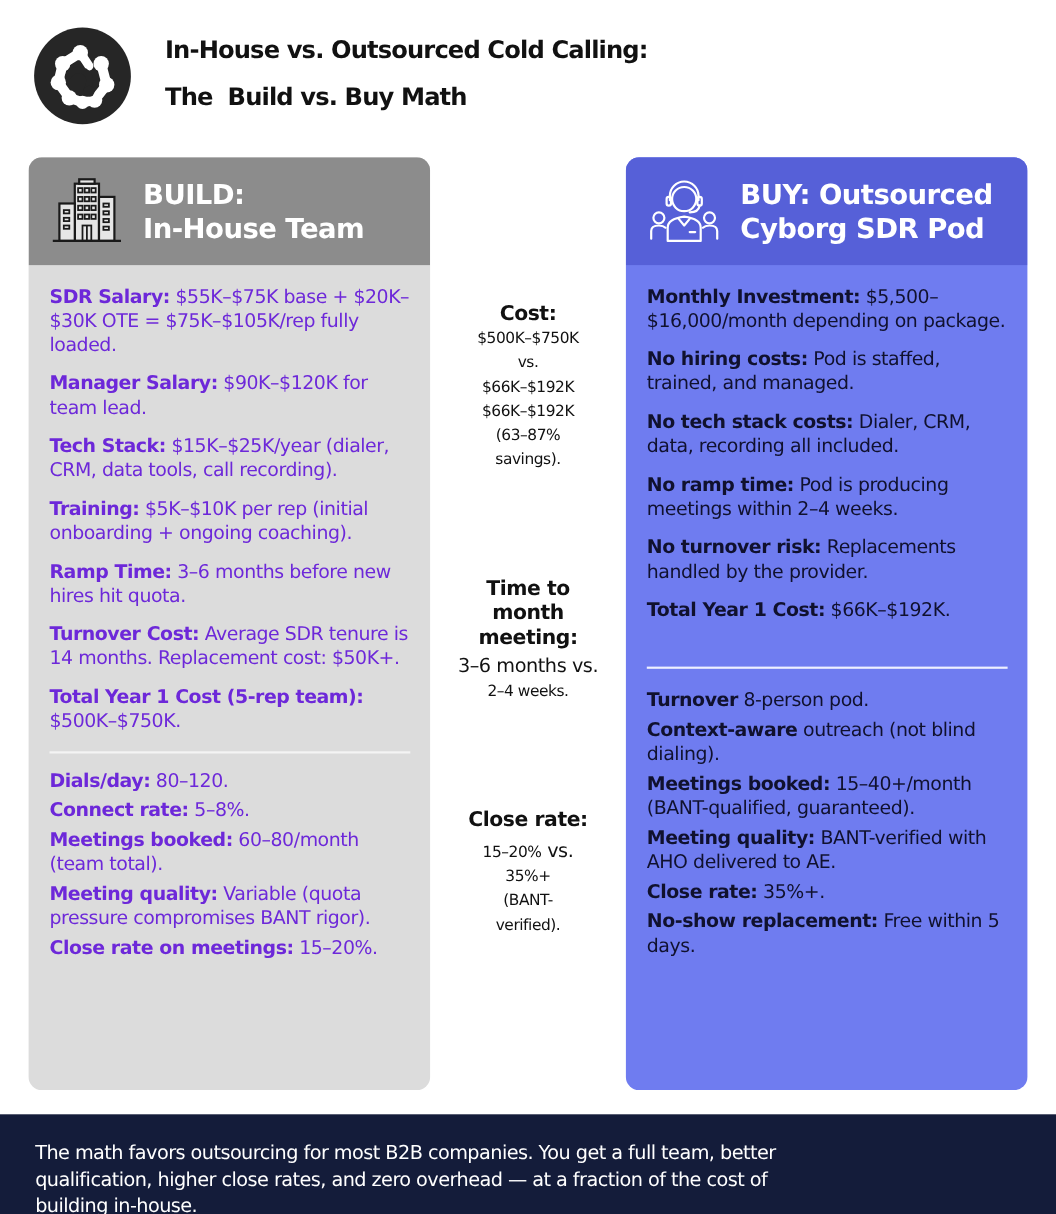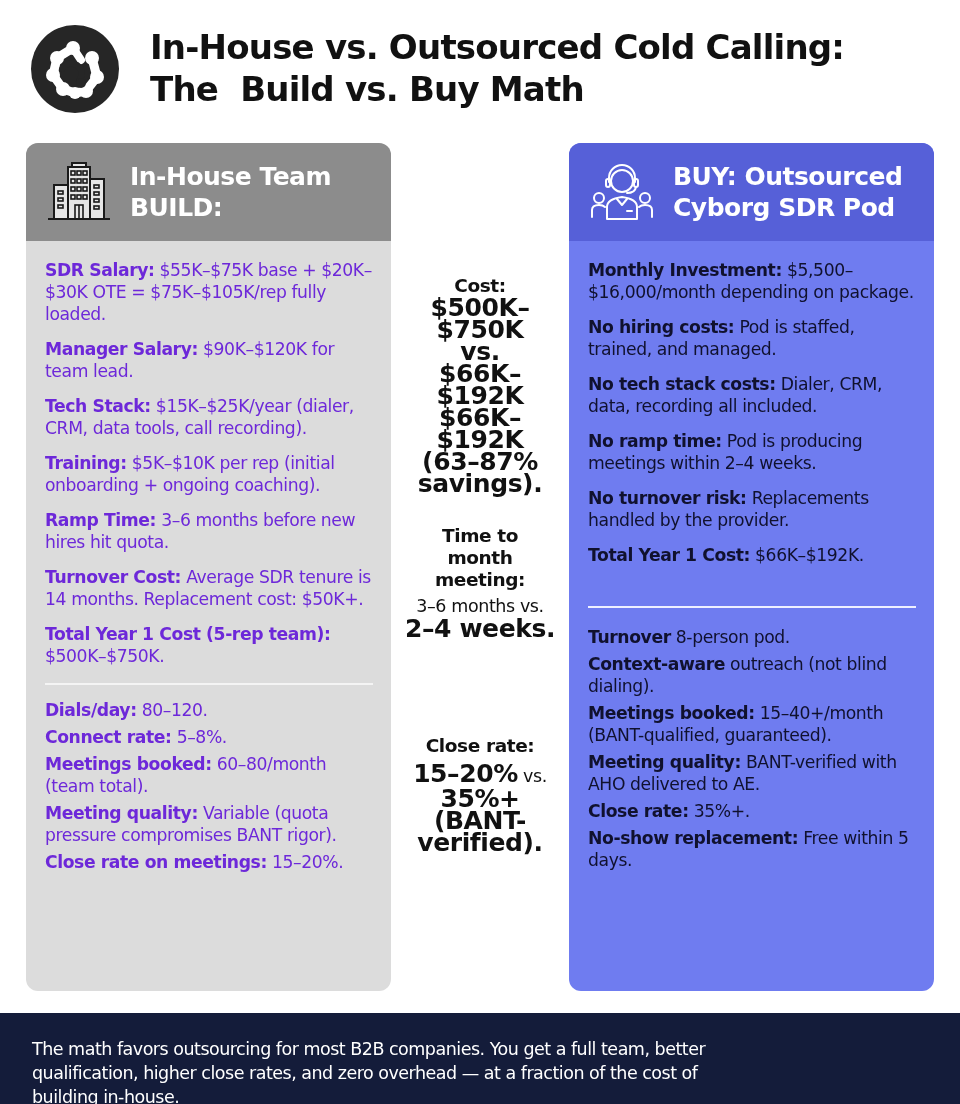--- a/index.html
+++ b/index.html
@@ -2,21 +2,21 @@
 <html><head>
 <meta charset="utf-8">
 <style>
   * { box-sizing: border-box; margin: 0; padding: 0; }
   html, body { width: 960px; height: 1104px; background: #ffffff; overflow: hidden; }
   body { font-family: "DejaVu Sans", "Liberation Sans", sans-serif; color: #111; position: relative; }
 
   .header { position: absolute; left: 0; top: 0; width: 960px; height: 140px; }
   .logo { position: absolute; left: 31px; top: 25px; width: 88px; height: 88px; border-radius: 50%; background: #262626; }
   .logo svg { width: 88px; height: 88px; display: block; }
-  .title { position: absolute; left: 150px; top: 26px; font-family: "DejaVu Sans", sans-serif; font-weight: bold; font-size: 34px; line-height: 42px; letter-spacing: -0.8px; color: #111; white-space: pre; }
+  .title { position: absolute; left: 150px; top: 26px; font-family: "DejaVu Sans", sans-serif; font-weight: bold; font-size: 22px; line-height: 42px; letter-spacing: -0.8px; color: #111; white-space: pre; }
 
   .panel { position: absolute; top: 143px; border-radius: 12px; overflow: hidden; }
   .panel.build { left: 26px; width: 365px; height: 848px; background: #dcdcdc; }
   .panel.buy { left: 569px; width: 365px; height: 848px; background: #6f7cf0; }
   .panel-head { height: 98px; display: flex; align-items: center; padding-left: 20px; }
   .build .panel-head { background: #8c8c8c; }
   .buy .panel-head { background: #5660d8; }
   .panel-head .ico { width: 66px; height: 66px; flex: 0 0 66px; margin-right: 18px; }
   .panel-head .ico svg { width: 66px; height: 66px; display: block; }
   .panel-title { color: #ffffff; font-weight: bold; font-size: 25px; line-height: 31px; letter-spacing: -0.5px; }
@@ -25,21 +25,21 @@
   .item { font-size: 17.2px; line-height: 22px; letter-spacing: -0.4px; margin-bottom: 13px; color: #6d28d9; }
   .buy .item { color: #10112e; }
   .item b { font-weight: bold; }
   .tight .item { margin-bottom: 5px; }
   .divider { height: 2px; background: #f4f4f4; margin: 16px 0 14px 0; }
   .buy .divider { background: #eef0ff; margin: 40px 0 18px 0; }
 
   .mid { position: absolute; left: 396px; width: 168px; text-align: center; color: #111; }
   .mid .h { font-weight: bold; font-size: 18.5px; line-height: 22px; letter-spacing: -0.4px; }
   .mid .t { font-size: 17.5px; line-height: 23px; letter-spacing: -0.4px; }
-  .mid .b { font-weight: bold; font-size: 25px; line-height: 22px; letter-spacing: -0.4px; }
+  .mid .b { font-weight: normal; font-size: 14px; line-height: 22px; letter-spacing: -0.4px; }
 
   .footer { position: absolute; left: 0; top: 1013px; width: 960px; height: 91px; background: #141c3a; padding: 24px 0 0 32px; }
   .footer-text { color: #ffffff; font-size: 17.5px; line-height: 24px; letter-spacing: -0.5px; width: 700px; }
 </style>
 </head>
 <body>
 
 <div class="header">
   <div class="logo">
     <svg viewBox="0 0 88 88">
@@ -91,22 +91,22 @@
           <rect x="48" y="26" width="5" height="3"></rect>
             <rect x="48" y="33" width="5" height="3"></rect>
             <rect x="48" y="40" width="5" height="3"></rect>
             <rect x="48" y="47" width="5" height="3"></rect>
           <rect x="29" y="46" width="8" height="14"></rect>
             <line x1="33" y1="46" x2="33" y2="60"></line>
         </g>
       </svg>
     </div>
     <div class="panel-title">
+      <div>BUILD:</div>
       <div>In-House Team</div>
-      <div>BUILD:</div>
     </div>
   </div>
   <div class="panel-body">
     <div>
       <div class="item"><b>SDR Salary:</b><span> $55K–$75K base + $20K–$30K OTE = $75K–$105K/rep fully loaded.</span></div>
       <div class="item"><b>Manager Salary:</b><span> $90K–$120K for team lead.</span></div>
       <div class="item"><b>Tech Stack:</b><span> $15K–$25K/year (dialer, CRM, data tools, call recording).</span></div>
       <div class="item"><b>Training:</b><span> $5K–$10K per rep (initial onboarding + ongoing coaching).</span></div>
       <div class="item"><b>Ramp Time:</b><span> 3–6 months before new hires hit quota.</span></div>
       <div class="item"><b>Turnover Cost:</b><span> Average SDR tenure is 14 months. Replacement cost: $50K+.</span></div>

